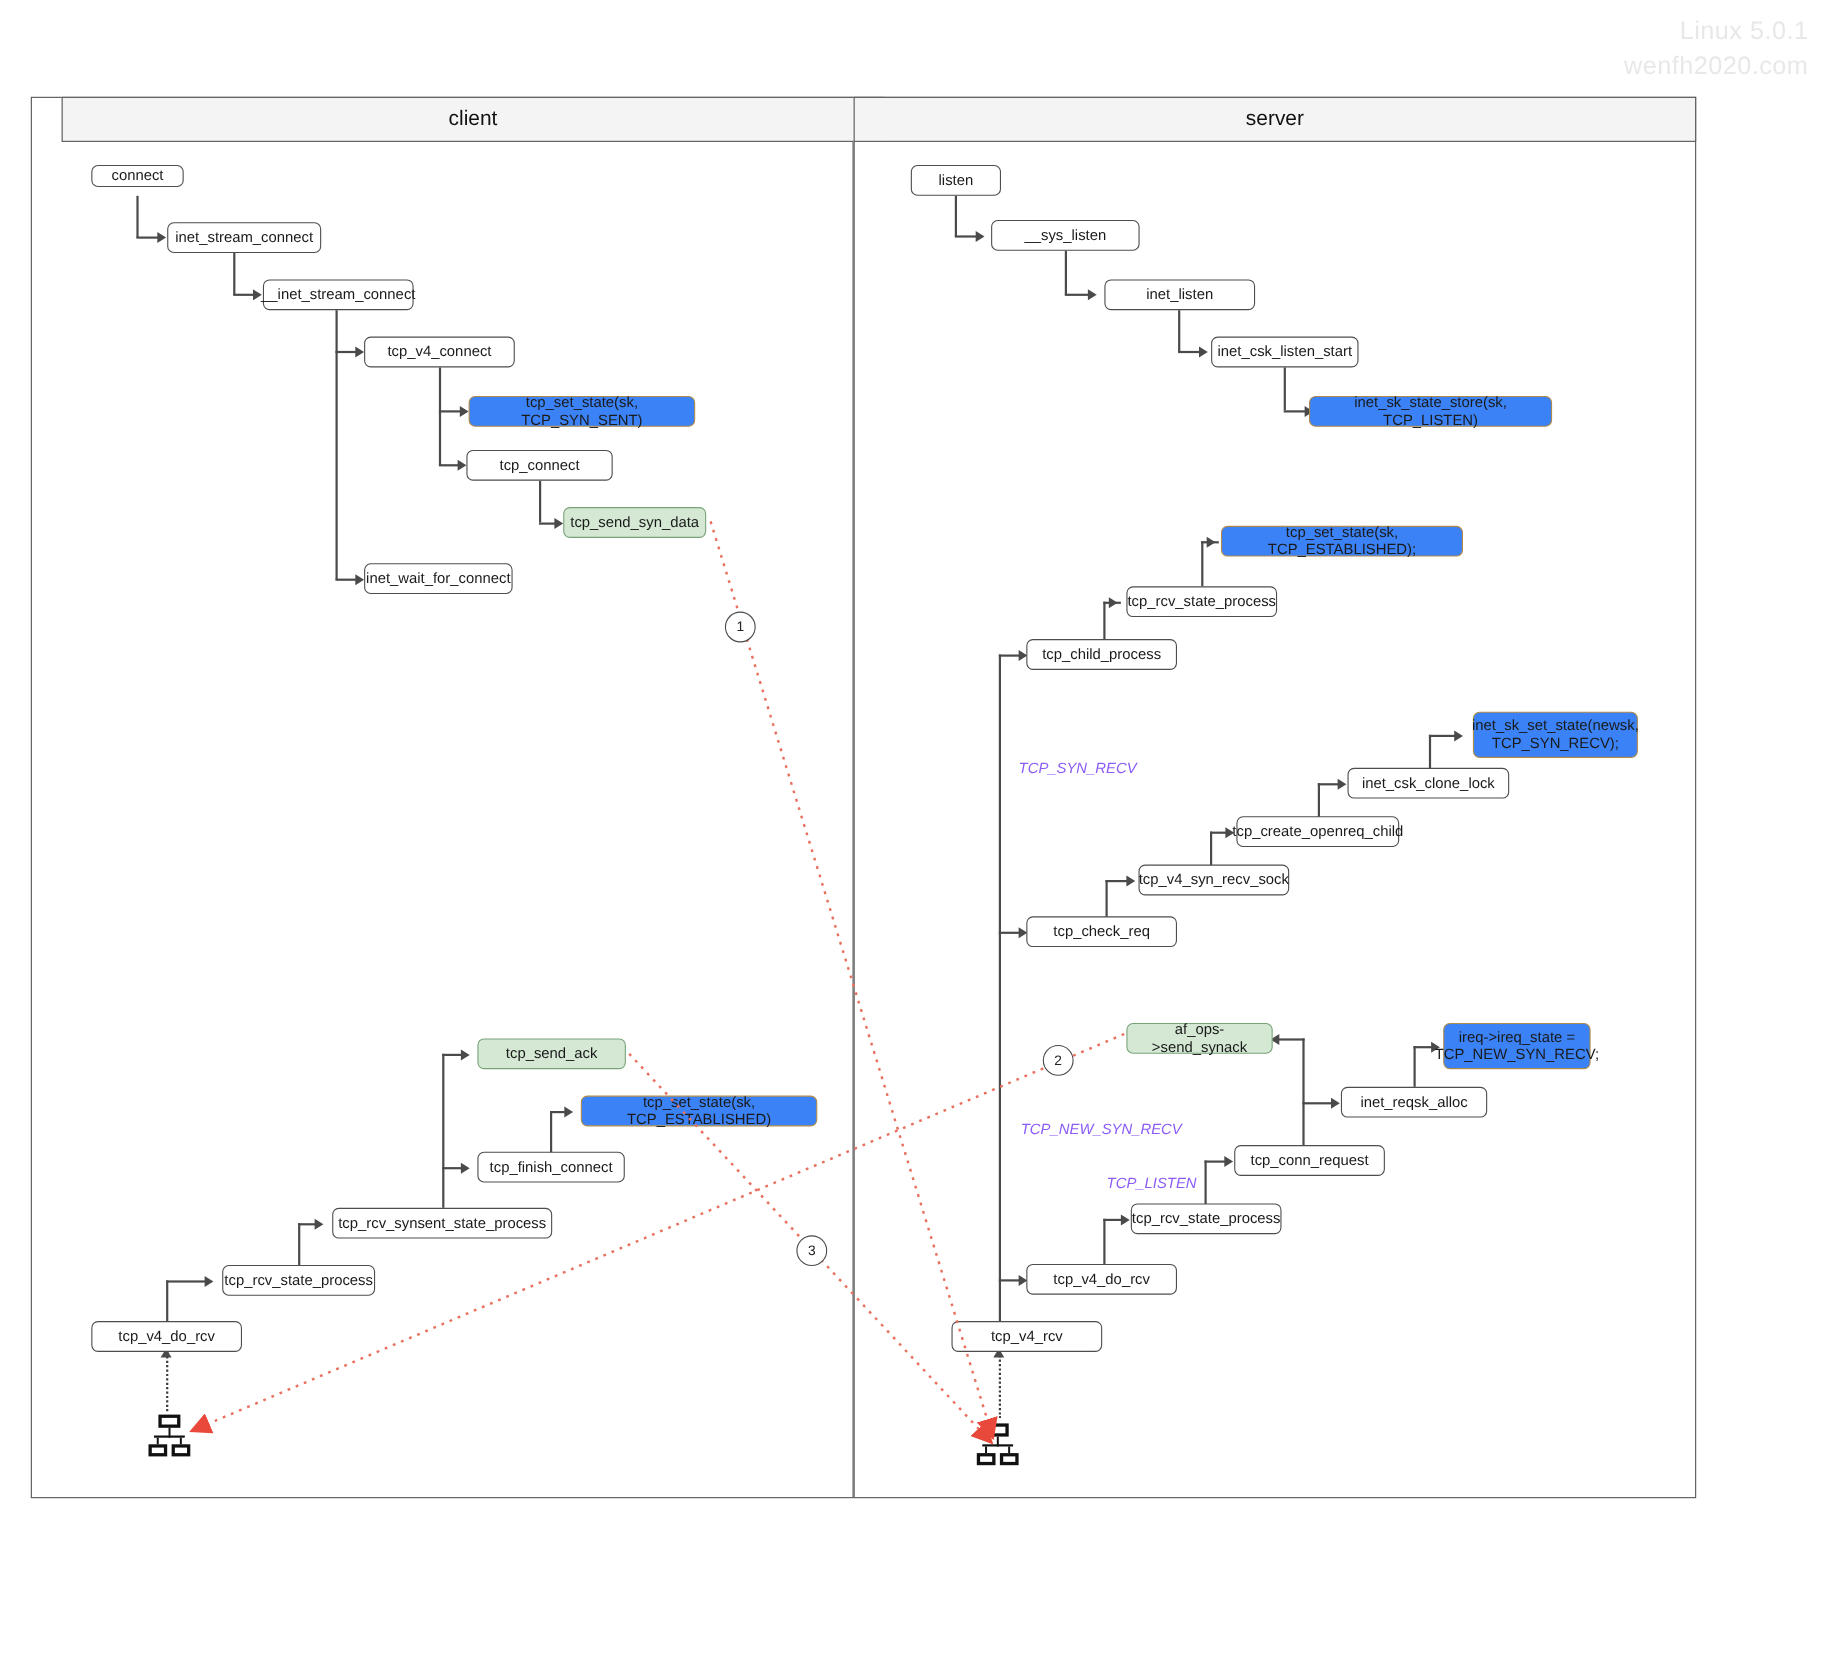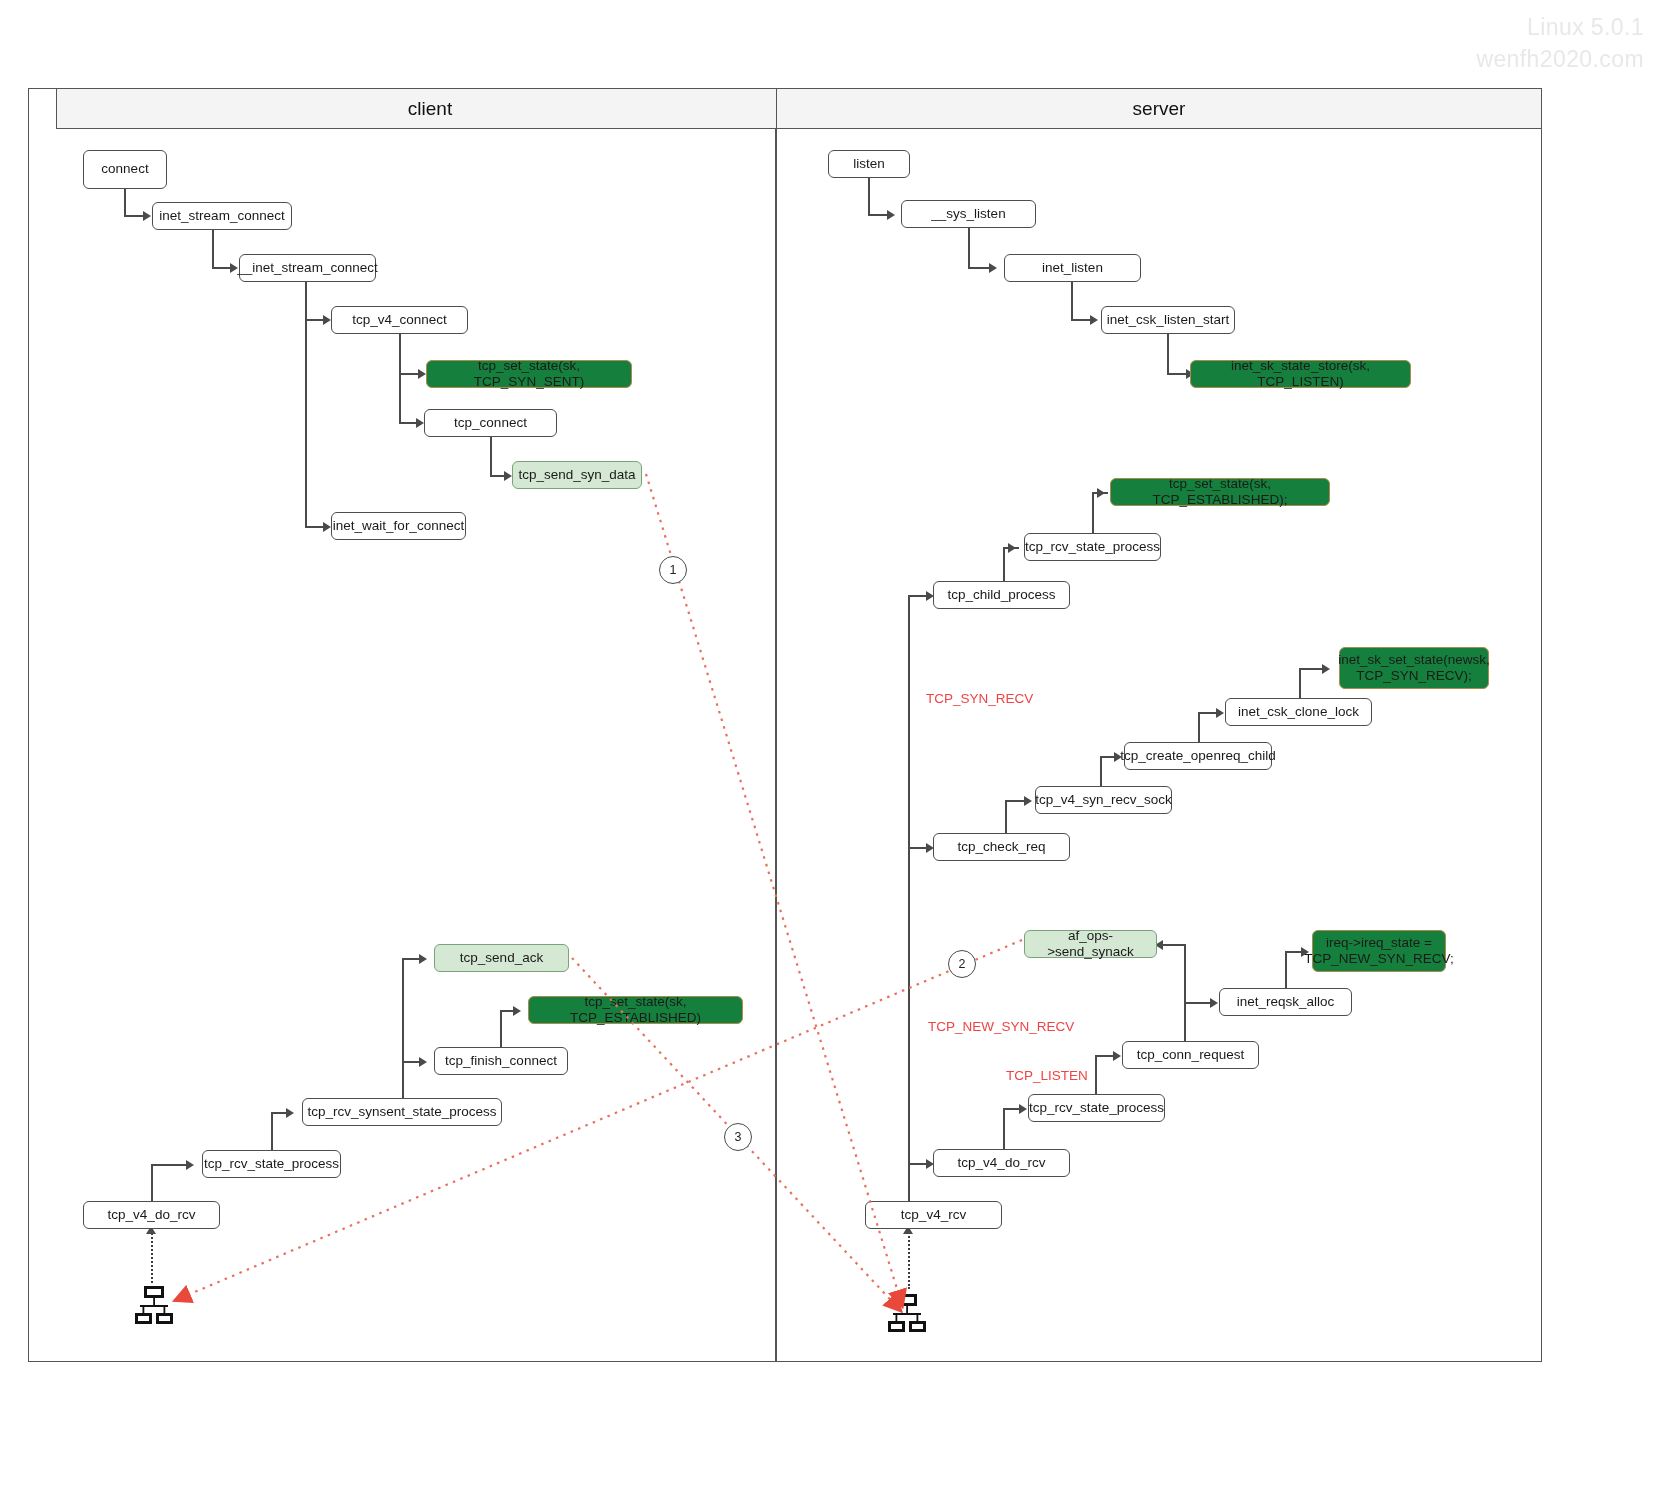--- a/index.html
+++ b/index.html
@@ -57,21 +57,21 @@
     color: #1a1a1a;
     font-size: 13.5px;
     line-height: 1.22;
     display: flex;
     align-items: center;
     justify-content: center;
     text-align: center;
     padding: 0 8px;
     white-space: pre-line;
   }
-  .node.orange { background: #15803d; border-color: #b08a4a; }
+  .node.orange { background: #3b82f6; border-color: #b08a4a; }
   .node.green  { background: #d4e8d4; border-color: #7aa37a; }
 
   
   .seg {
     position: absolute;
     background: #4a4a4a;
   }
   .seg.h { height: 1.8px; }
   .seg.v { width: 1.8px; }
   .arw {
@@ -97,23 +97,24 @@
   
   .dotseg {
     position: absolute;
     width: 0;
     border-left: 2.4px dotted #3c3c3c;
   }
 
   
   .statelabel {
     position: absolute;
-    color: #ef4444;
+    color: #8b5cf6;
     font-size: 13.5px;
     white-space: nowrap;
+    font-style: italic;
   }
 
   
   .numcircle {
     position: absolute;
     width: 26px; height: 26px;
     border: 1.5px solid #4a4a4a;
     border-radius: 50%;
     background: #fff;
     display: flex;
@@ -301,21 +302,21 @@
     <rect x="9" y="22" width="28" height="2" fill="#111"></rect>
     <rect x="11.5" y="24" width="1.8" height="6" fill="#111"></rect>
     <rect x="32.5" y="24" width="1.8" height="6" fill="#111"></rect>
     <rect x="4" y="30" width="17" height="11" fill="#111"></rect>
     <rect x="7" y="33" width="11" height="5" fill="#fff"></rect>
     <rect x="25" y="30" width="17" height="11" fill="#111"></rect>
     <rect x="28" y="33" width="11" height="5" fill="#fff"></rect>
   </svg>
 
   <div id="gen-layer">
-      <div class="node" style="left: 83px; top: 150px; width: 84px; height: 39px;">connect</div>
+      <div class="node" style="left: 83px; top: 150px; width: 84px; height: 20px;">connect</div>
       <div class="node" style="left: 152px; top: 202px; width: 140px; height: 28px;">inet_stream_connect</div>
       <div class="node" style="left: 239px; top: 254px; width: 137px; height: 28px;">__inet_stream_connect</div>
       <div class="node" style="left: 331px; top: 306px; width: 137px; height: 28px;">tcp_v4_connect</div>
       <div class="node orange" style="left: 426px; top: 360px; width: 206px; height: 28px;">tcp_set_state(sk, TCP_SYN_SENT)</div>
       <div class="node" style="left: 424px; top: 409px; width: 133px; height: 28px;">tcp_connect</div>
       <div class="node green" style="left: 512px; top: 461px; width: 130px; height: 28px;">tcp_send_syn_data</div>
       <div class="node" style="left: 331px; top: 512px; width: 135px; height: 28px;">inet_wait_for_connect</div>
       <div class="node green" style="left: 434px; top: 944px; width: 135px; height: 28px;">tcp_send_ack</div>
       <div class="node orange" style="left: 528px; top: 996px; width: 215px; height: 28px;">tcp_set_state(sk, TCP_ESTABLISHED)</div>
       <div class="node" style="left: 434px; top: 1047px; width: 134px; height: 28px;">tcp_finish_connect</div>

